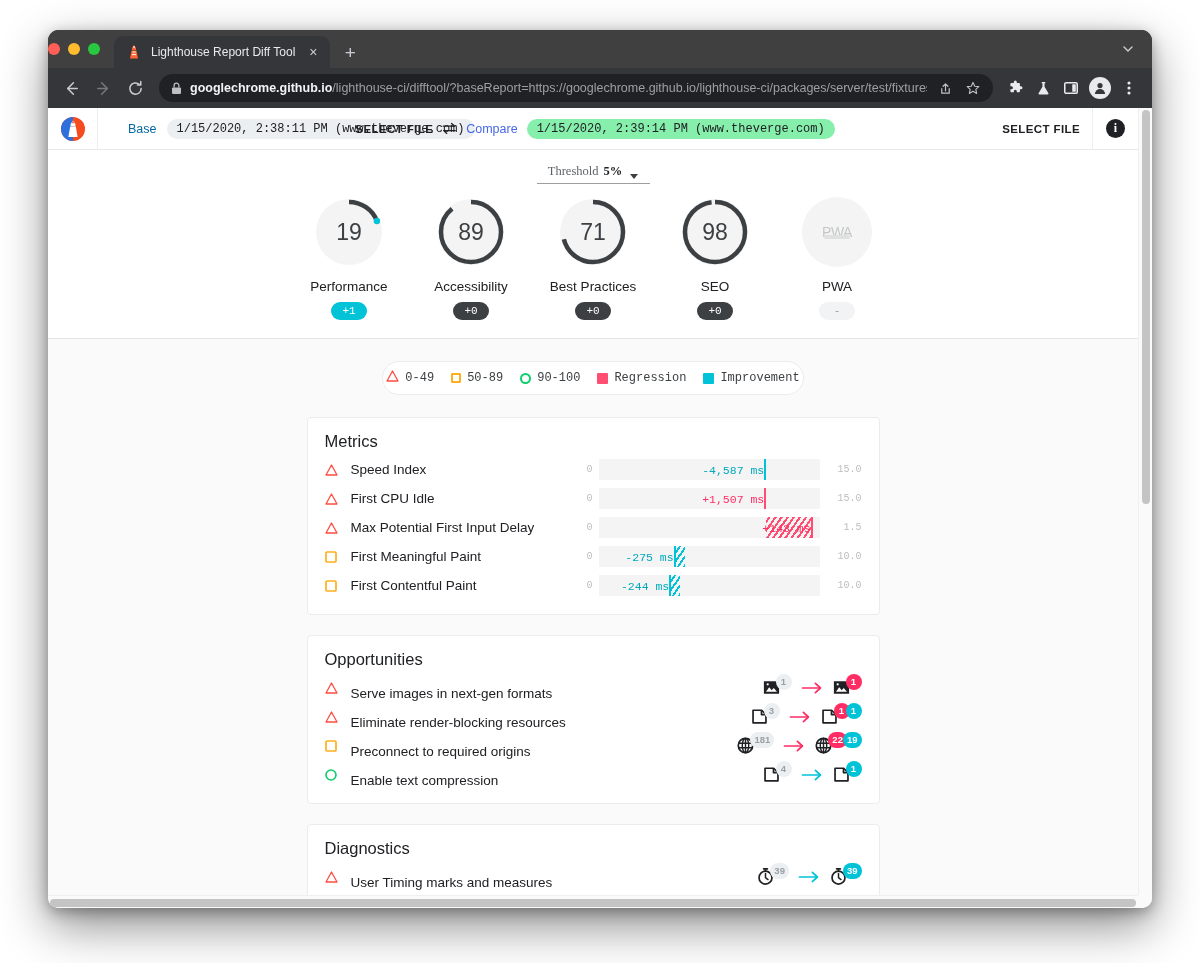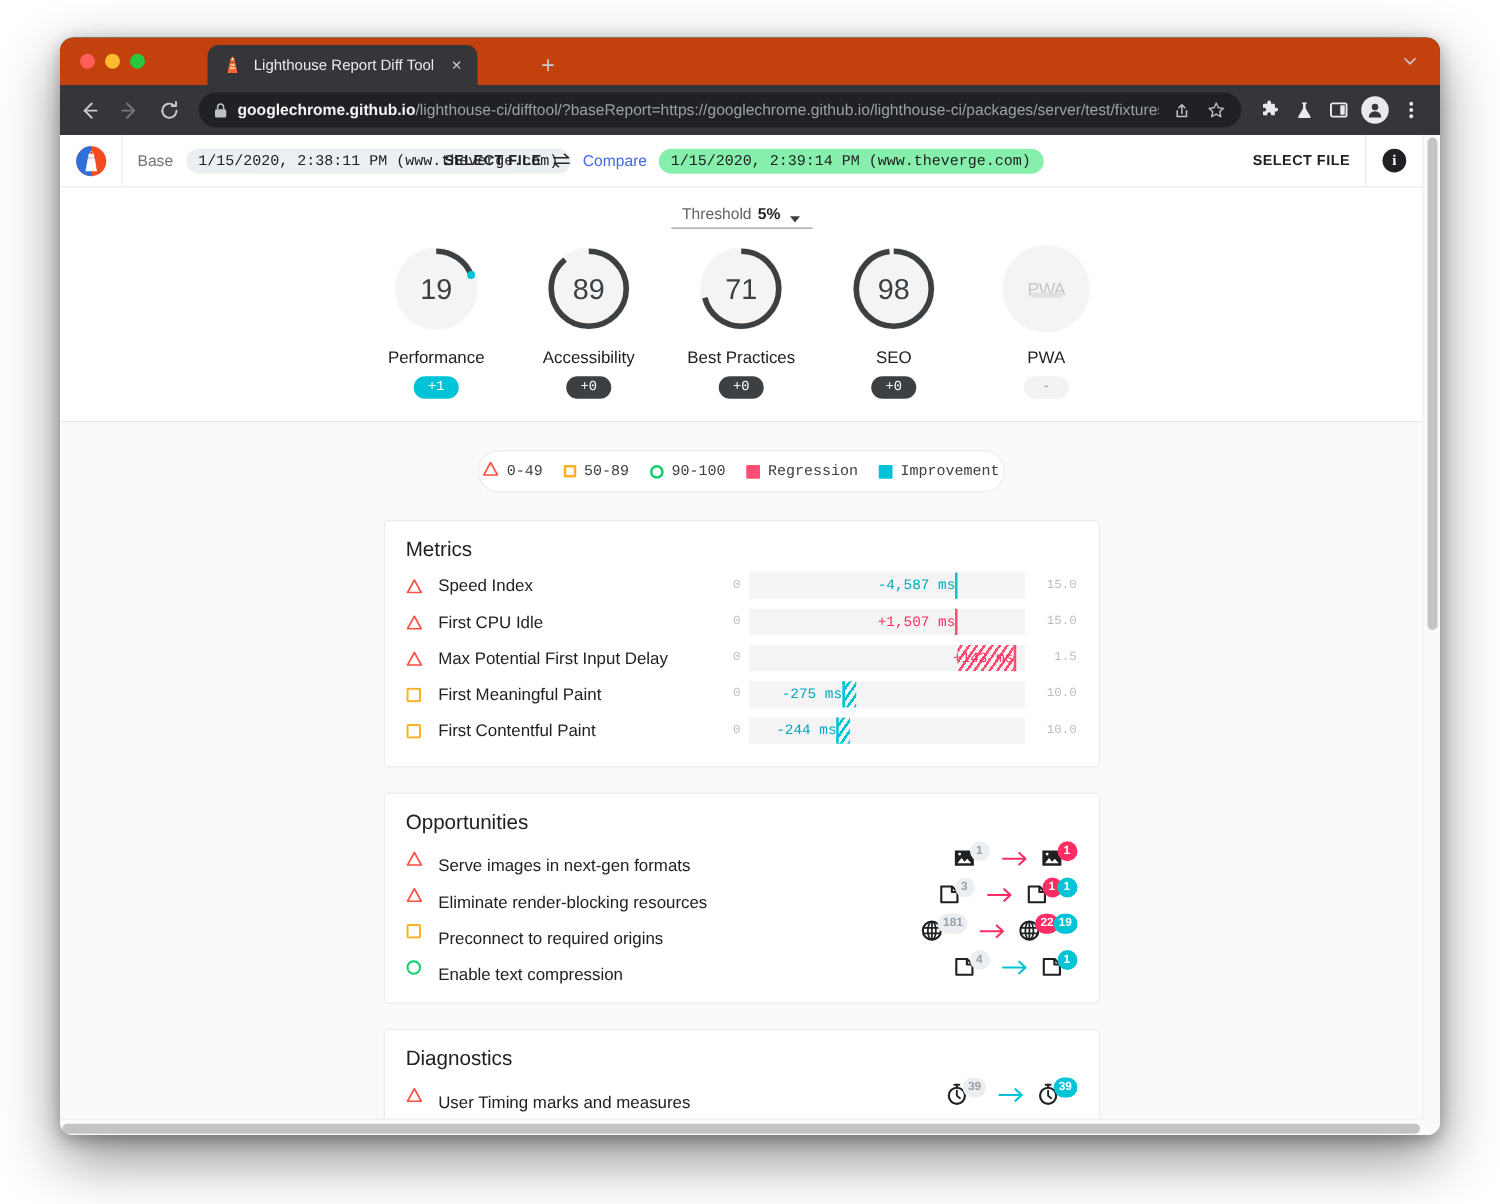--- a/index.html
+++ b/index.html
@@ -23,25 +23,24 @@
     background: #292a2d;
     border-radius: 11px 11px 10px 10px;
     box-shadow: 0 18px 48px rgba(0,0,0,0.45), 0 4px 14px rgba(0,0,0,0.3);
     overflow: hidden;
   }
 
   
   .tabstrip {
     position: relative;
     height: 38px;
-    background: #c2410c;
+    background: #404040;
     display: flex;
     align-items: flex-end;
-    padding-left: 16px;
-    gap: 36px;
+    padding-left: 0;
   }
   .traffic {
     display: flex; align-items: center; gap: 8px;
     height: 38px; padding-right: 14px;
   }
   .dot { width: 12px; height: 12px; border-radius: 50%; }
   .dot.red { background: #ff5f57; }
   .dot.yellow { background: #febc2e; }
   .dot.green { background: #28c840; }
 
@@ -167,21 +166,21 @@
   }
   .hdr-left, .hdr-right {
     display: flex; align-items: center;
     gap: 10px;
     flex: 1;
     min-width: 0;
     padding: 0 12px;
   }
   .hdr-right { justify-content: flex-end; }
   .hdr-mid { display: flex; align-items: center; gap: 9px; flex: none; }
-  .hdr-label { font-size: 12.5px; color: #737373; }
+  .hdr-label { font-size: 12.5px; color: #0369a1; margin-left: 18px; }
   .chip {
     font-family: "Liberation Mono", monospace;
     font-size: 12px;
     padding: 3px 10px;
     border-radius: 11px;
     white-space: nowrap;
     color: #202124;
   }
   .chip.base { background: #eceff1; }
   .chip.compare { background: #86efac; }
@@ -213,20 +212,21 @@
     border-bottom: 1px solid #e4e4e4;
     padding-bottom: 18px;
   }
   .threshold {
     width: 113px;
     margin: 0 auto 10px;
     display: flex; align-items: flex-end; justify-content: center;
     gap: 5px;
     padding-bottom: 4px;
     border-bottom: 1px solid #9e9e9e;
+    font-family: Liberation Serif, serif;
   }
   .threshold .t-label { font-size: 12.5px; color: #5f6368; }
   .threshold .t-value { font-size: 12.5px; color: #202124; font-weight: bold; }
   .threshold .t-caret {
     width: 0; height: 0;
     border-left: 4.5px solid transparent;
     border-right: 4.5px solid transparent;
     border-top: 5px solid #3c4043;
     margin-left: 3px;
   }

